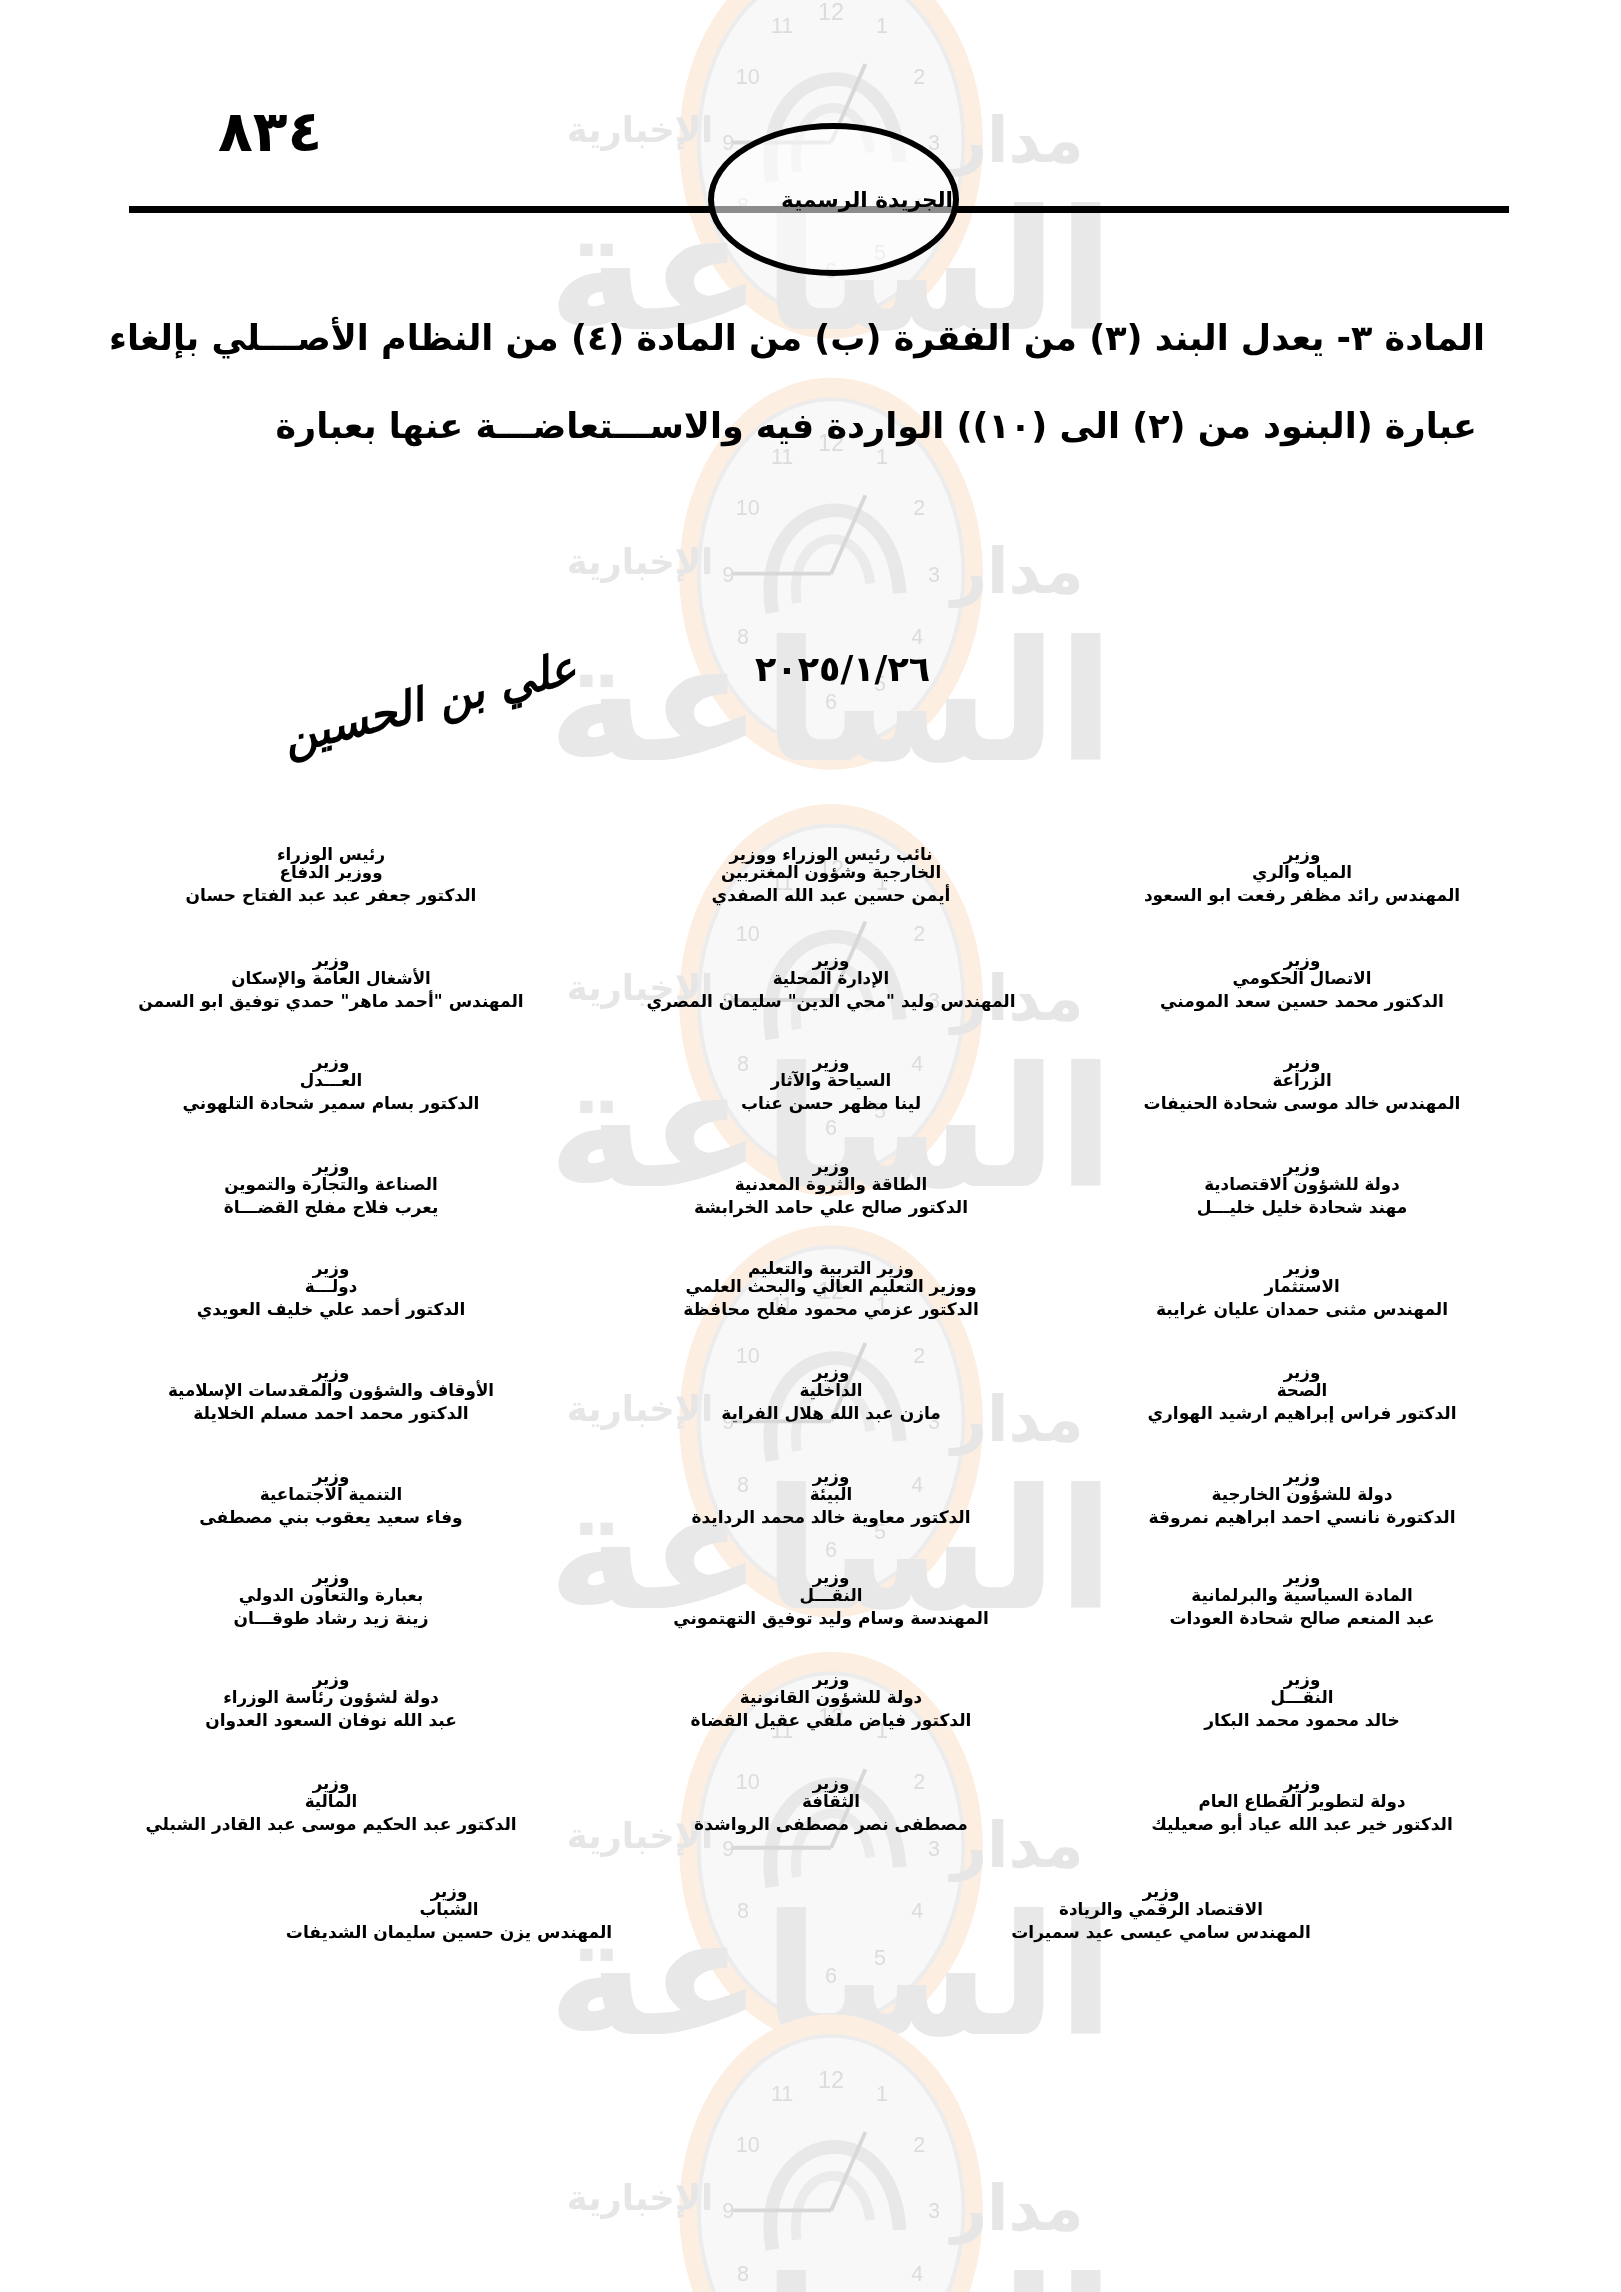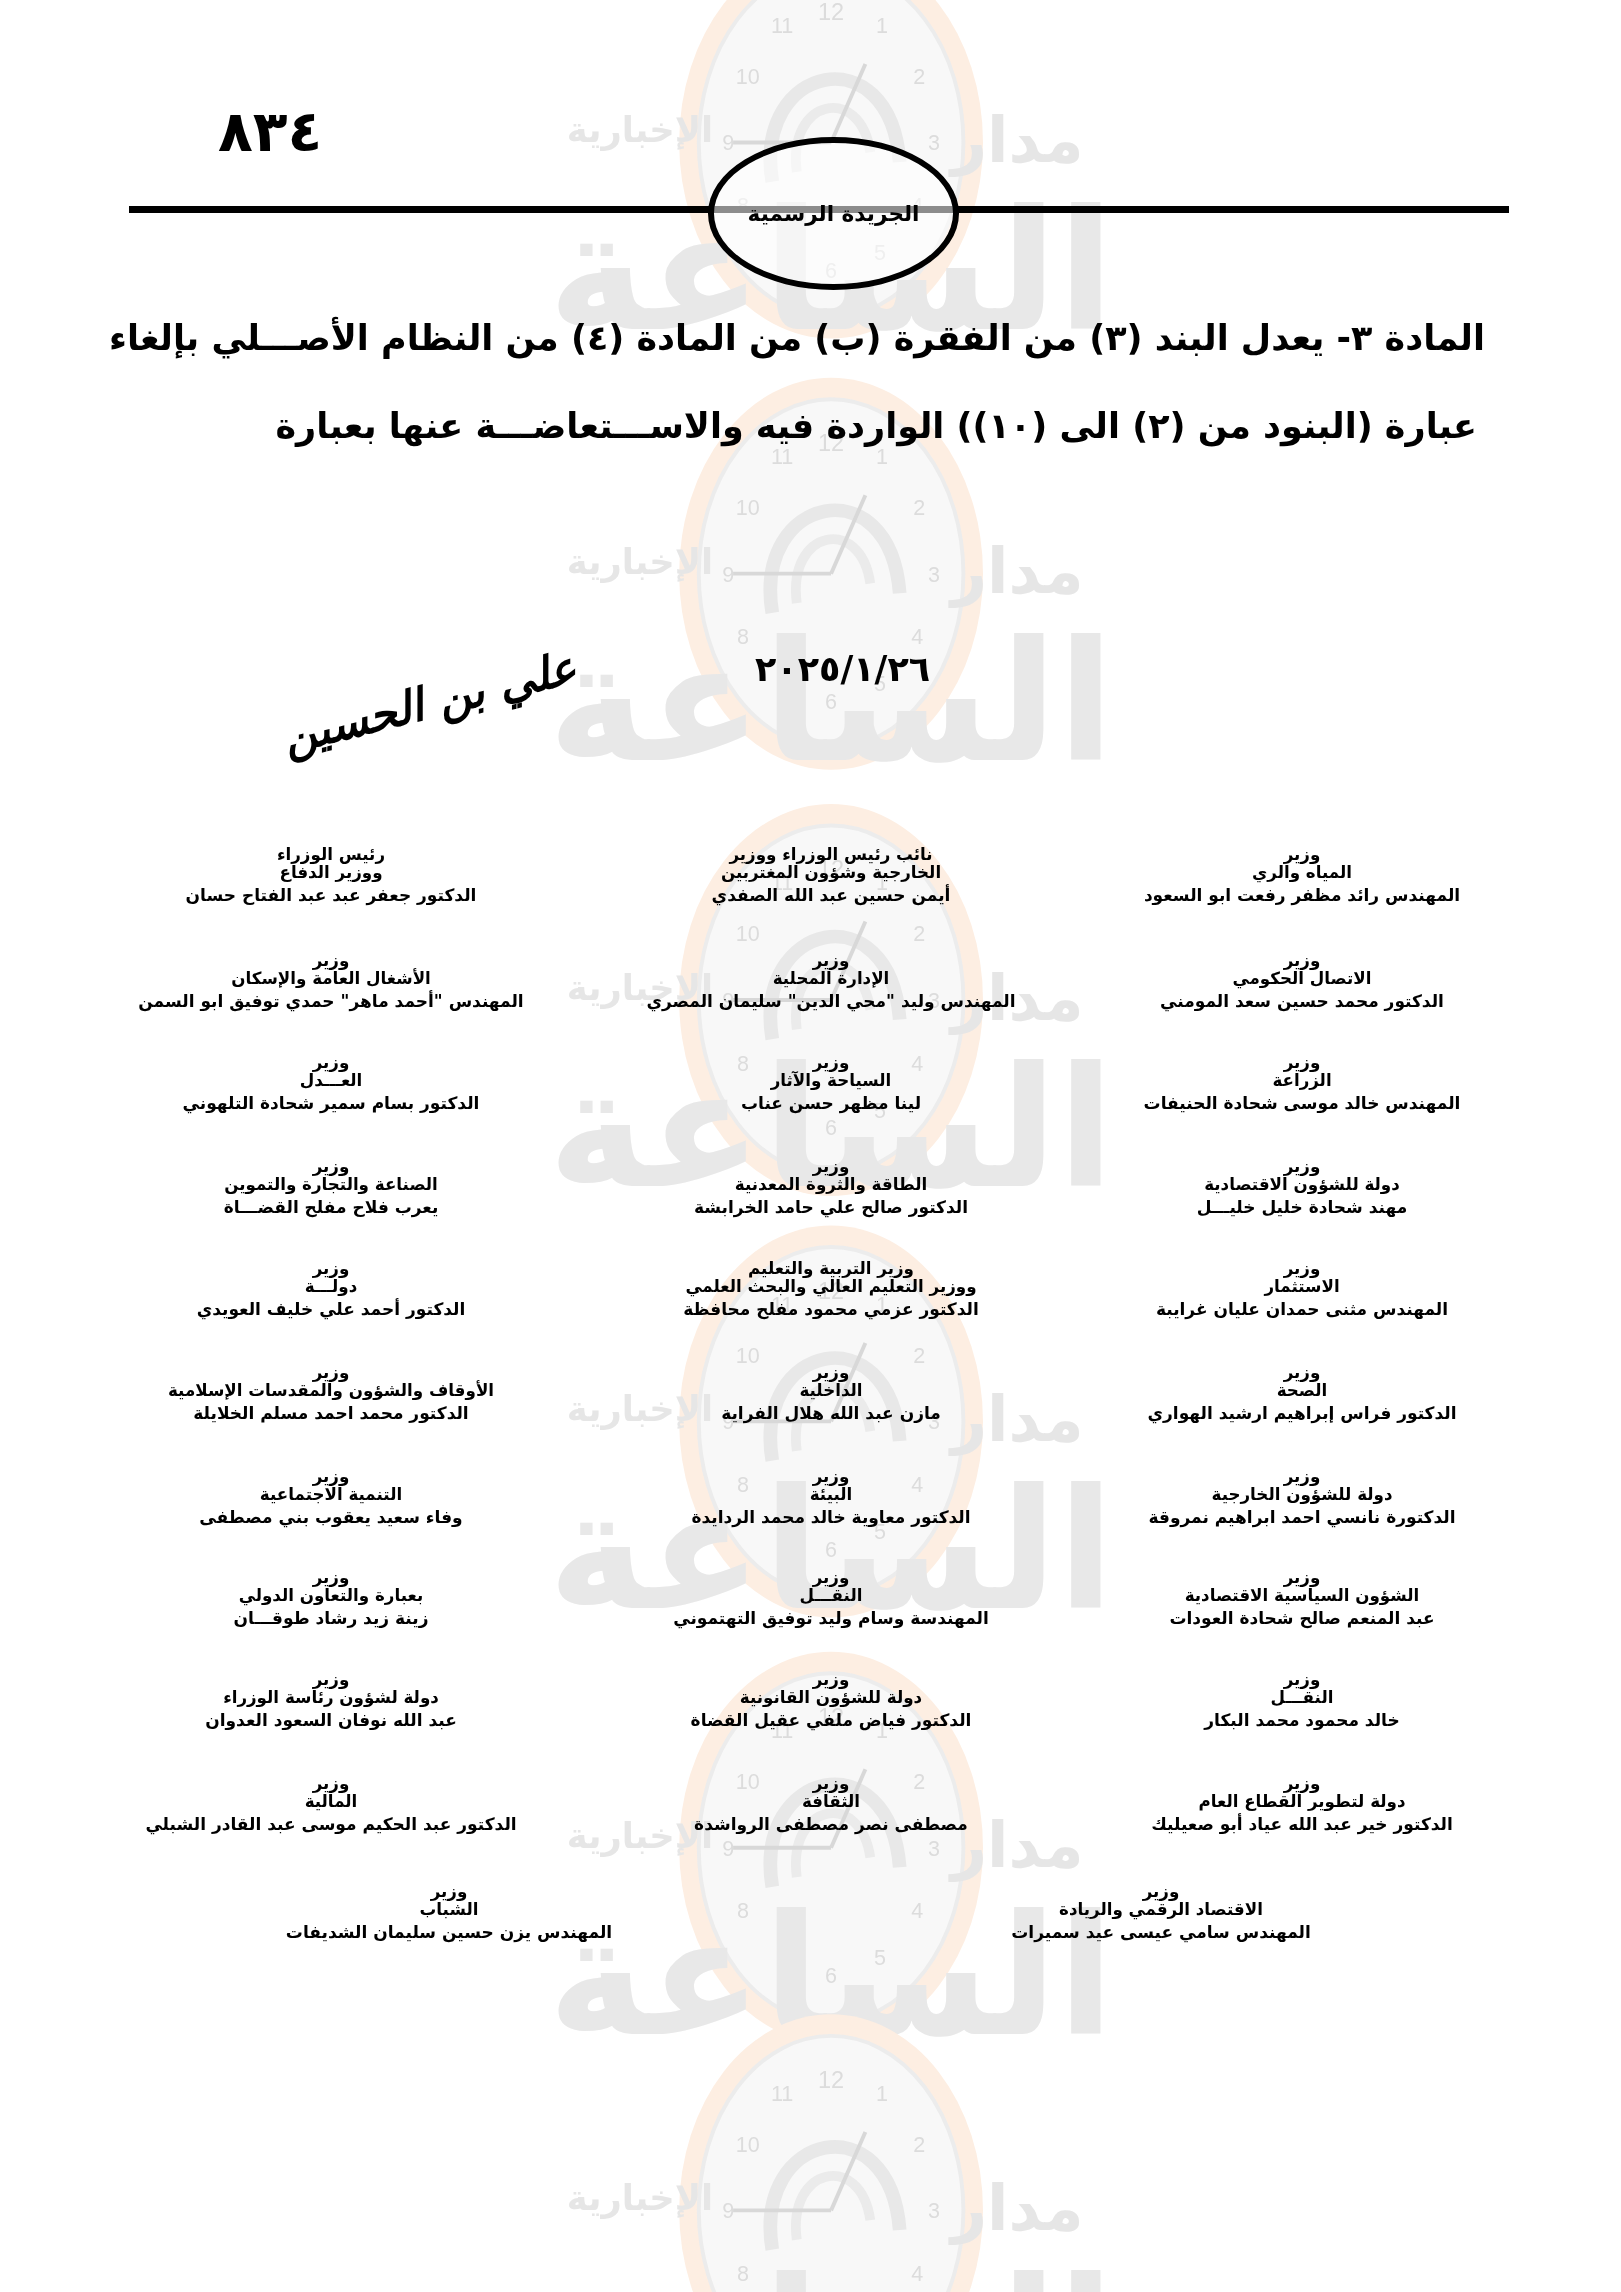--- a/index.html
+++ b/index.html
@@ -1,21 +1,21 @@
 <!DOCTYPE html>
 <html><head>
 <meta charset="utf-8">
 <style>
   html, body { margin:0; padding:0; background:#ffffff; }
   body { width:1621px; height:2293px; position:relative; overflow:hidden; font-family:"DejaVu Sans", sans-serif; color:#000; }
   .wm { position:absolute; left:0; top:0; width:1621px; height:2293px; pointer-events:none; z-index:0; }
   .layer { position:absolute; z-index:1; }
   .page-number { left:218px; top:98px; font-size:57px; font-weight:bold; letter-spacing:5.9px; font-family:"DejaVu Sans", sans-serif; direction:rtl; }
   .rule { left:129px; top:206px; width:1380px; height:6.9px; background:#000; }
-  .oval { left:708px; top:137px; width:239px; height:141px; border:6.9px solid #000; border-radius:50%; background:rgba(255,255,255,0.55); display:flex; align-items:center; justify-content:center; box-sizing:content-box; }
+  .oval { left:708px; top:123px; width:239px; height:141px; border:6.9px solid #000; border-radius:50%; background:rgba(255,255,255,0.55); display:flex; align-items:center; justify-content:flex-end; box-sizing:content-box; }
   .oval span { font-size:21.6px; font-weight:bold; direction:rtl; }
   .article { left:147px; top:294px; width:1338px; direction:rtl; text-align:right; font-size:35px; font-weight:bold; line-height:88px; font-family:"DejaVu Sans", sans-serif; }
   .article .line { display:block; white-space:nowrap; }
   .article .line.l1 { text-align:justify; text-align-last:justify; }
   .article .line.l2 { padding-right:0; text-align:justify; text-align-last:justify; width:1201px; margin-right:8px; }
   .article .line.l3 { width:1201px; }
   .date { left:755px; top:649px; font-size:35px; font-weight:bold; letter-spacing:3.9px; direction:rtl; }
   .signature { left:279px; top:676px; font-family:"DejaVu Serif", serif; font-size:45px; font-style:italic; font-weight:bold; transform:rotate(-14deg); transform-origin:center; direction:rtl; }
   .grid { left:98px; top:814px; width:1451px; z-index:1; }
   .minister { position:absolute; width:490px; margin-left:-245px; text-align:center; direction:rtl; font-weight:bold; }
@@ -182,21 +182,21 @@
     <span class="name">الدكتور معاوية خالد محمد الردايدة</span>
   </div>
   <div class="minister" style="left:233px;top:622px">
     <span class="title">وزير</span>
     <span class="portfolio">التنمية الاجتماعية</span>
     <span class="name">وفاء سعيد يعقوب بني مصطفى</span>
   </div>
 
   <div class="minister" style="left:1204px;top:723px">
     <span class="title">وزير</span>
-    <span class="portfolio">الشؤون السياسية الاقتصادية</span>
+    <span class="portfolio">المادة السياسية والبرلمانية</span>
     <span class="name">عبد المنعم صالح شحادة العودات</span>
   </div>
   <div class="minister" style="left:733px;top:723px">
     <span class="title">وزير</span>
     <span class="portfolio">النقـــل</span>
     <span class="name">المهندسة وسام وليد توفيق التهتموني</span>
   </div>
   <div class="minister" style="left:233px;top:723px">
     <span class="title">وزير</span>
     <span class="portfolio">بعبارة والتعاون الدولي</span>

